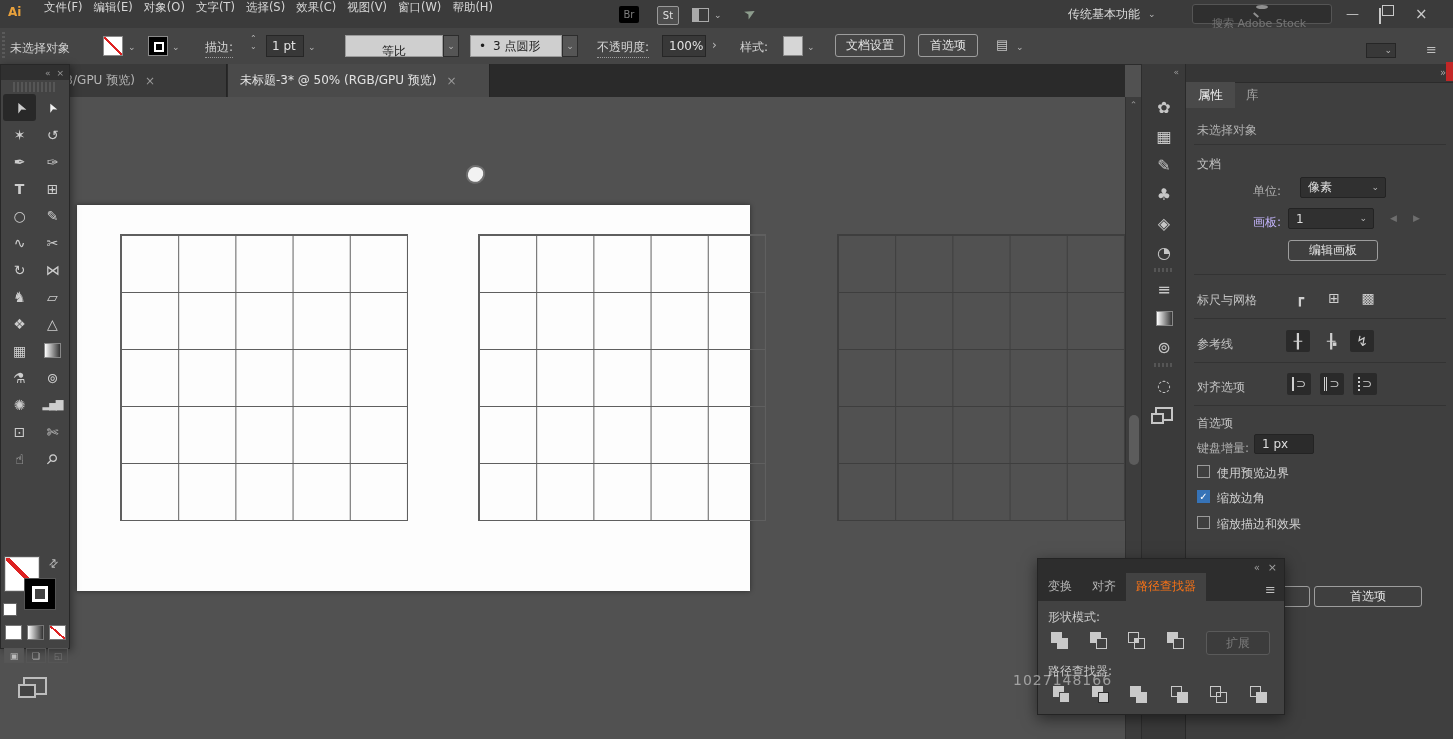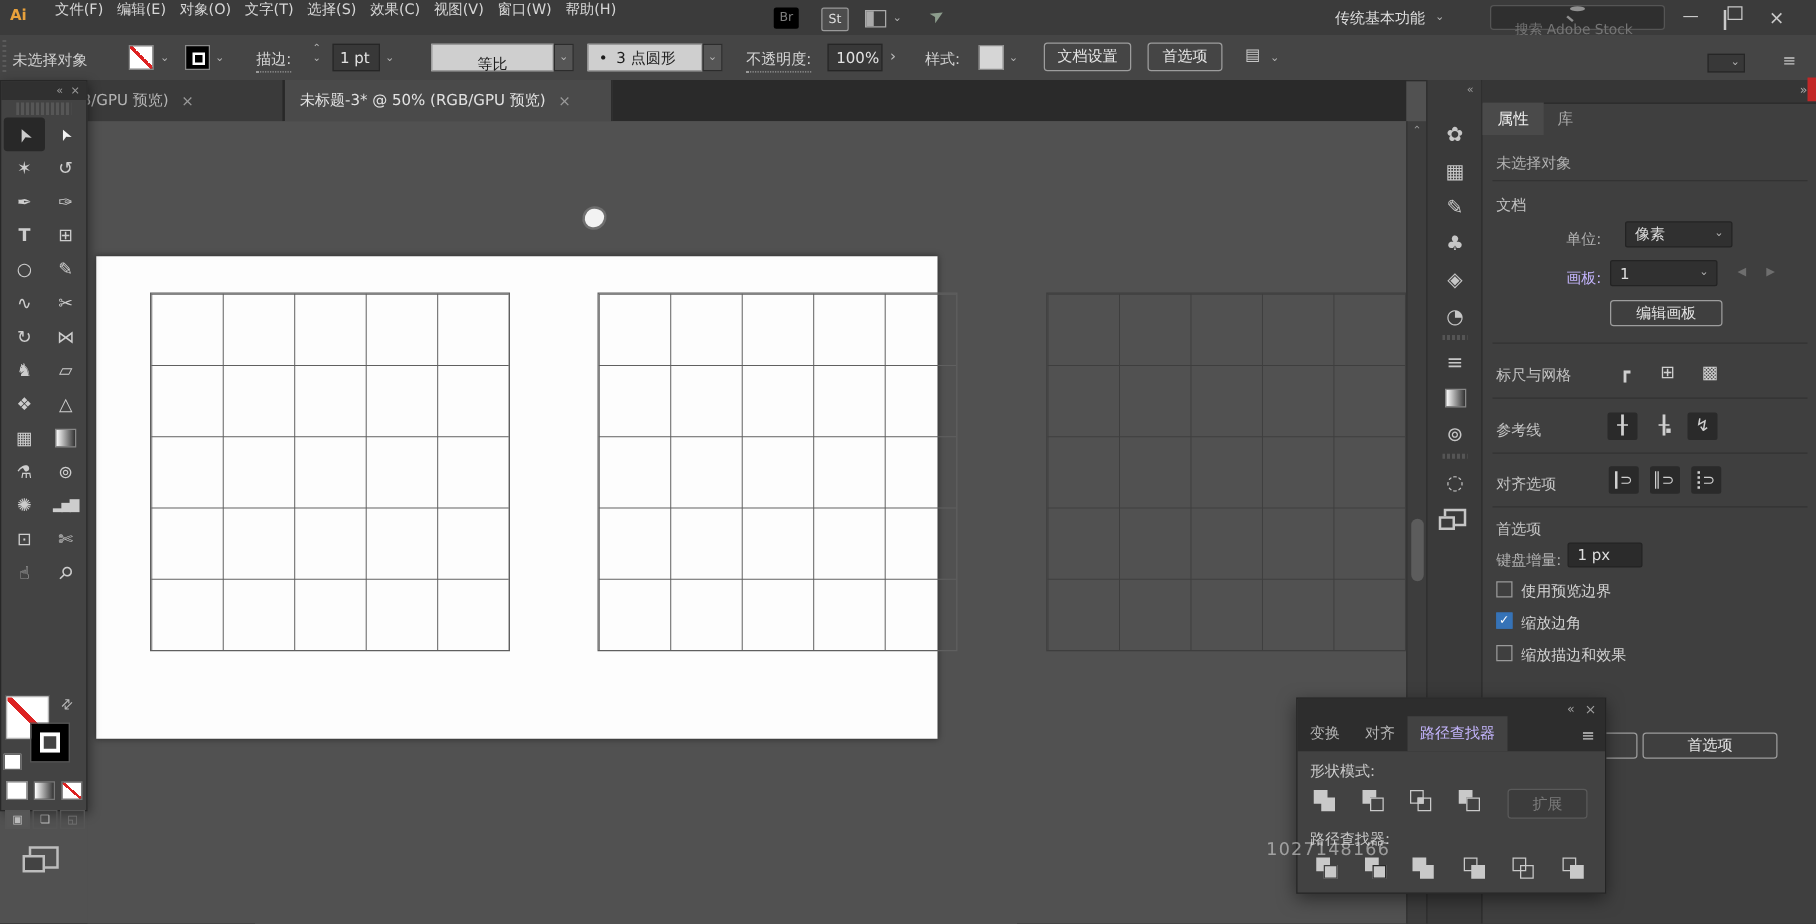--- a/index.html
+++ b/index.html
@@ -78,21 +78,21 @@
   .snapg.d3{border-left-style:dotted;}
   .cbox{position:absolute;width:13px;height:13px;border:1px solid #9a9a9a;box-sizing:border-box;background:transparent;}
   .cbox.checked{background:#3673b7;border-color:#3673b7;color:#fff;font-size:10px;display:flex;align-items:center;justify-content:center;}
   .clabel{position:absolute;color:#d2d2d2;font-size:12px;}
 
   
   #pf{left:1037px;top:558px;width:248px;height:157px;background:#424242;border:1px solid #242424;box-sizing:border-box;box-shadow:0 4px 14px rgba(0,0,0,.5);z-index:8;}
   #pf-head{height:17px;background:#2d2d2d;display:flex;justify-content:flex-end;align-items:center;gap:8px;padding:0 7px;color:#9f9f9f;font-size:10px;}
   #pf-tabs{height:25px;background:#2d2d2d;display:flex;align-items:flex-end;}
   .pftab{padding:5px 10px 6px;font-size:12px;color:#b5b5b5;}
-  .pftab.active{background:#424242;color:#c4b5fd;}
+  .pftab.active{background:#424242;color:#f97316;}
   .pf-label{position:absolute;color:#c9c9c9;font-size:12px;}
   .sq2{position:absolute;width:26px;height:21px;}
   .sq2 i{position:absolute;width:11px;height:11px;box-sizing:border-box;}
   .sq2 .b{left:2px;top:0;}
   .sq2 .f2{left:8px;top:6px;}
   .sqf{background:#c9c9c9;}
   .sqo{border:1.5px solid #c9c9c9;}
   .sqh{background:#424242;border:1.5px solid #c9c9c9;}
   .sqc{position:absolute;left:8px;top:6px;width:5px;height:5px;background:#c9c9c9;}
 

